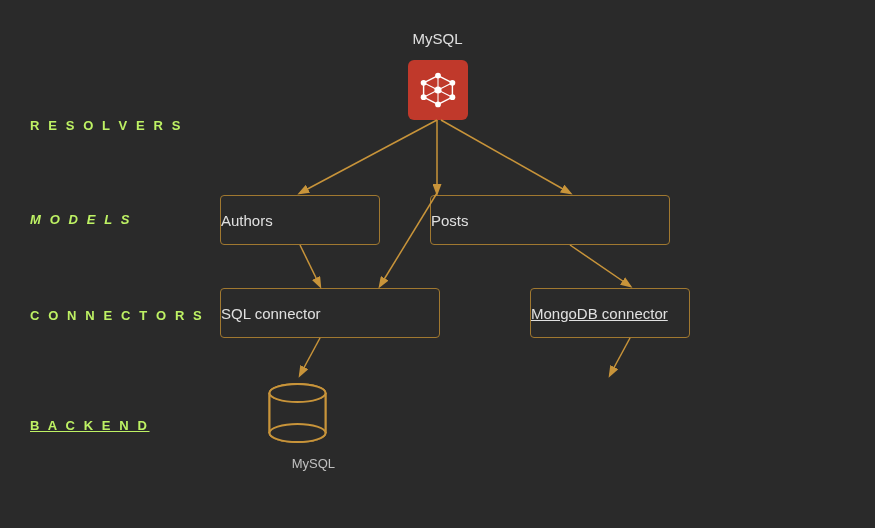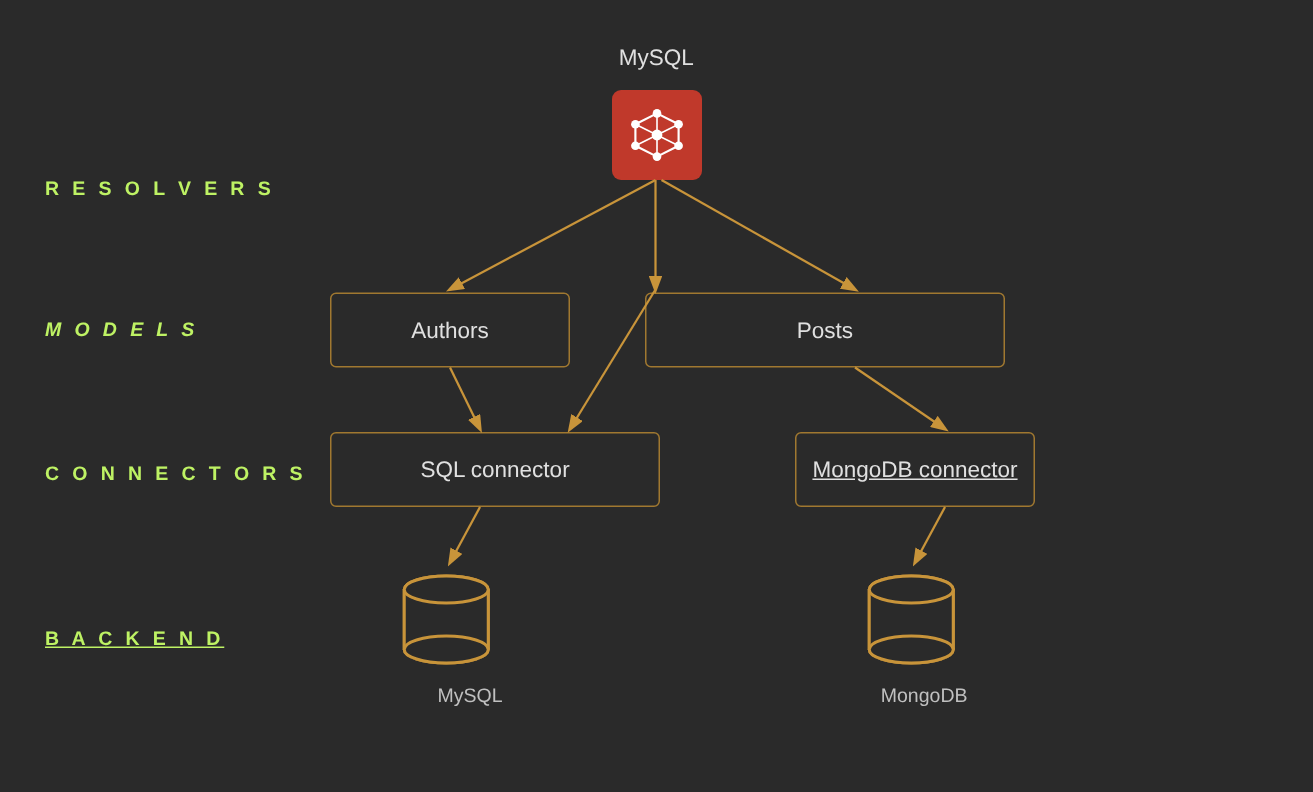--- a/index.html
+++ b/index.html
@@ -65,21 +65,21 @@
       white-space: nowrap;
     }
 
     
     .box {
       position: absolute;
       border: 1.5px solid #a07830;
       border-radius: 4px;
       display: flex;
       align-items: center;
-      justify-content: center;
+      justify-content: flex-start;
       font-size: 15px;
       color: #e0e0e0;
       background: transparent;
     }
 
     .authors-box {
       top: 195px;
       left: 220px;
       width: 160px;
       height: 50px;
@@ -229,28 +229,14 @@
       <path d="M9.5 18 Q9.5 27 37.5 27 Q65.5 27 65.5 18 L65.5 58 Q65.5 67 37.5 67 Q9.5 67 9.5 58 Z" fill="#2a2a2a" stroke="none"></path>
 
       <line x1="9.5" y1="18" x2="9.5" y2="58" stroke="#c8943a" stroke-width="2"></line>
       <line x1="65.5" y1="18" x2="65.5" y2="58" stroke="#c8943a" stroke-width="2"></line>
       <ellipse cx="37.5" cy="58" rx="28" ry="9" fill="#2a2a2a" stroke="#c8943a" stroke-width="2"></ellipse>
       <ellipse cx="37.5" cy="18" rx="28" ry="9" fill="#2a2a2a" stroke="#c8943a" stroke-width="2"></ellipse>
     </svg>
     <div class="db-label">MySQL</div>
   </div>
 
-  <div class="db-container db-mongodb">
-    <svg width="75" height="75" viewBox="0 0 75 75">
-      <ellipse cx="37.5" cy="18" rx="28" ry="9" fill="none" stroke="#c8943a" stroke-width="2"></ellipse>
-      <line x1="9.5" y1="18" x2="9.5" y2="58" stroke="#c8943a" stroke-width="2"></line>
-      <line x1="65.5" y1="18" x2="65.5" y2="58" stroke="#c8943a" stroke-width="2"></line>
-      <ellipse cx="37.5" cy="58" rx="28" ry="9" fill="none" stroke="#c8943a" stroke-width="2"></ellipse>
-      <path d="M9.5 18 Q9.5 27 37.5 27 Q65.5 27 65.5 18 L65.5 58 Q65.5 67 37.5 67 Q9.5 67 9.5 58 Z" fill="#2a2a2a" stroke="none"></path>
-      <line x1="9.5" y1="18" x2="9.5" y2="58" stroke="#c8943a" stroke-width="2"></line>
-      <line x1="65.5" y1="18" x2="65.5" y2="58" stroke="#c8943a" stroke-width="2"></line>
-      <ellipse cx="37.5" cy="58" rx="28" ry="9" fill="#2a2a2a" stroke="#c8943a" stroke-width="2"></ellipse>
-      <ellipse cx="37.5" cy="18" rx="28" ry="9" fill="#2a2a2a" stroke="#c8943a" stroke-width="2"></ellipse>
-    </svg>
-    <div class="db-label">MongoDB</div>
-  </div>
 
 </div>
 
 </body></html>

